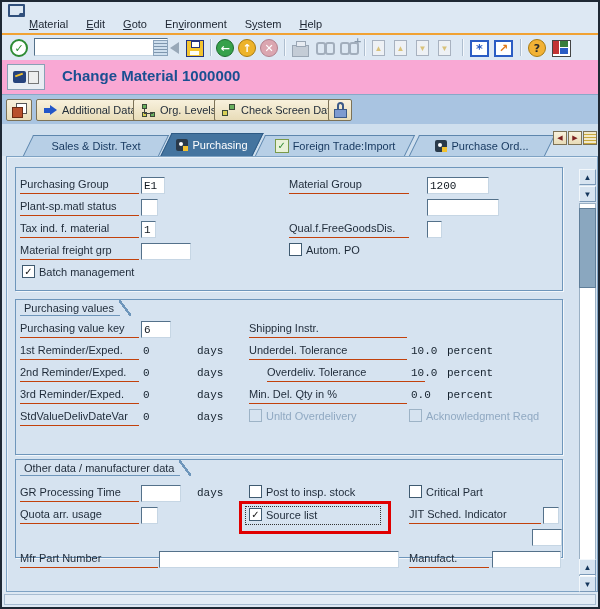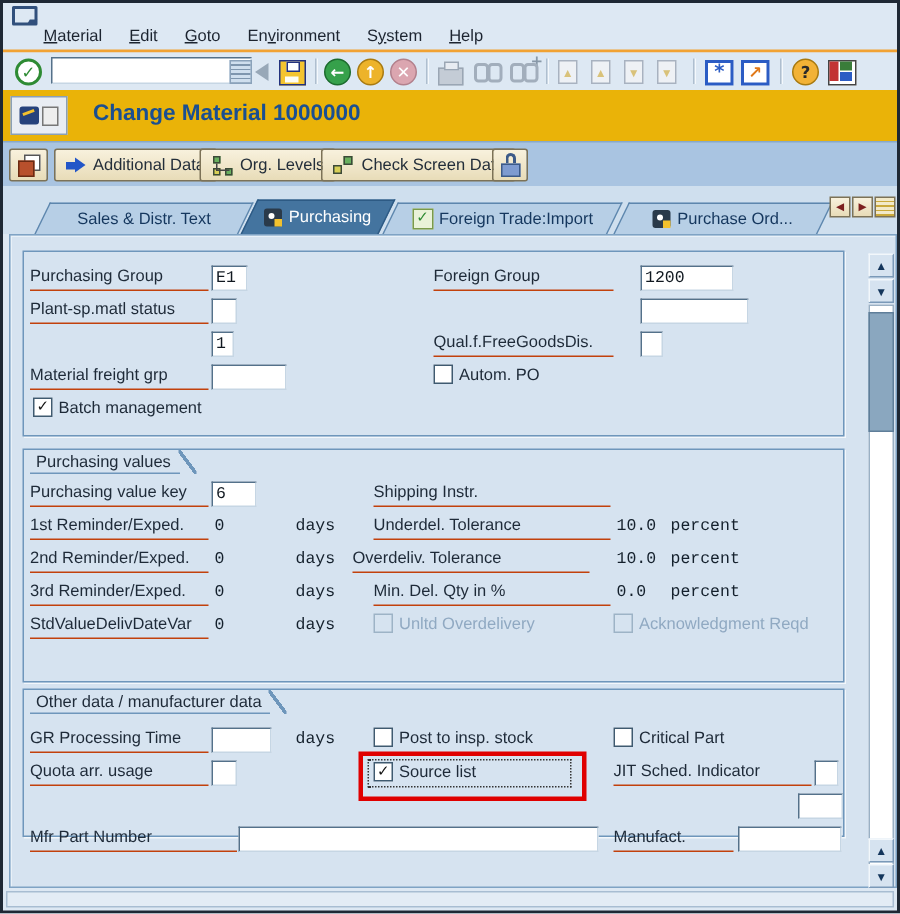--- a/index.html
+++ b/index.html
@@ -31,21 +31,21 @@
   .binoc{position:relative;width:19px;height:13px;}
   .binoc::before,.binoc::after{content:"";position:absolute;top:0;width:6px;height:9px;border:2px solid #a2aebc;border-radius:3px;background:#dde8f3;}
   .binoc::before{left:0;} .binoc::after{right:0;}
   .binoc .plus{position:absolute;right:-3px;top:-6px;color:#8898a8;font:bold 10px "DejaVu Sans",sans-serif;}
   .pnav{width:13px;height:16px;background:#eef1f5;border:1px solid #a8b2c0;display:flex;align-items:center;justify-content:center;font-size:8px;color:#d9c27a;box-sizing:border-box;}
   .winicon{width:19px;height:17px;background:#fff;border:2px solid #2b5cc4;display:flex;align-items:center;justify-content:center;box-sizing:border-box;font:bold 13px "DejaVu Sans",sans-serif;color:#2b5cc4;}
   .winicon.sc{color:#e07818;font-size:11px;}
   .layouticon{width:17px;height:15px;background:#fff;border:1px solid #444;display:grid;grid-template-columns:6px 8px;grid-template-rows:6px 6px;gap:1px;padding:0;}
   .lq-r{grid-row:1/3;background:#c23333;} .lq-g{background:#3a7d3a;} .lq-b{background:#2b5cc4;}
   
-  .titlebar{position:absolute;left:0;top:58px;width:100%;height:34px;background:#eab308;}
+  .titlebar{position:absolute;left:0;top:58px;width:100%;height:34px;background:#f9a8d4;}
   .title-iconbox{position:absolute;left:5px;top:4px;width:36px;height:24px;background:#e9edf3;border:1px solid #8aa0b6;display:flex;align-items:center;justify-content:center;gap:2px;}
   .bubble{position:relative;width:13px;height:12px;background:#26427c;border-radius:2px;}
   .bubble::after{content:"";position:absolute;left:2px;top:3px;width:8px;height:2px;background:#f2c12e;transform:rotate(-20deg);}
   .minipage{width:9px;height:11px;background:#eee;border:1px solid #777;}
   .page-title{position:absolute;left:60px;top:7px;font:bold 15px "Liberation Sans",sans-serif;color:#1a4f91;white-space:nowrap;}
   
   .apptb{position:absolute;left:0;top:92px;width:100%;height:30px;background:#a9c4e1;border-top:1px solid #88a8c8;}
   .sapbtn{position:absolute;top:4px;height:22px;box-sizing:border-box;background:linear-gradient(#f8f1dd,#e8dcb8);border:1px solid #7c7257;border-radius:2px;display:flex;align-items:center;gap:5px;padding:0 7px;font-size:11px;color:#232e3a;white-space:nowrap;cursor:default;}
   .dcicon{position:relative;width:15px;height:15px;}
   .dcicon .sq1{position:absolute;left:0;bottom:0;width:9px;height:9px;background:#b8502c;border:1px solid #6a2a12;}
@@ -254,27 +254,28 @@
   </div>
   <span class="tabnav" style="left:551px">◀</span>
   <span class="tabnav" style="left:566px">▶</span>
   <span class="tabnav tablist-icon" style="left:581px"></span>
 
   <div class="screen">
 
     <div class="group" style="left:8px;top:10px;width:548px;height:124px">
       <span class="lbl" style="left:4px;top:10px;width:119px">Purchasing Group</span>
       <input class="inp" style="left: 125px; top: 9px; width: 24px;" value="E1">
-      <span class="lbl" style="left:273px;top:10px;width:120px">Foreign Group</span>
+      <span class="lbl" style="left:273px;top:10px;width:120px">Material Group</span>
       <input class="inp" style="left: 411px; top: 9px; width: 62px;" value="1200">
 
       <span class="lbl" style="left:4px;top:32px;width:119px">Plant-sp.matl status</span>
       <input class="inp" style="left: 125px; top: 31px; width: 17px;" value="">
       <input class="inp" style="left: 411px; top: 31px; width: 72px;" value="">
 
+      <span class="lbl" style="left:4px;top:54px;width:119px">Tax ind. f. material</span>
       <input class="inp" style="left: 125px; top: 53px; width: 15px;" value="1">
       <span class="lbl" style="left:273px;top:54px;width:120px">Qual.f.FreeGoodsDis.</span>
       <input class="inp" style="left: 411px; top: 53px; width: 15px;" value="">
 
       <span class="lbl" style="left:4px;top:76px;width:119px">Material freight grp</span>
       <input class="inp" style="left: 125px; top: 75px; width: 50px;" value="">
       <span class="cbrow" style="left:273px;top:75px">
         <span class="cb"></span>
         <span>Autom. PO</span>
       </span>
@@ -295,21 +296,21 @@
       <span class="lbl" style="left:4px;top:44px;width:119px">1st Reminder/Exped.</span>
       <span class="mono" style="left:127px;top:45px">0</span>
       <span class="mono" style="left:181px;top:45px">days</span>
       <span class="lbl" style="left:233px;top:44px;width:158px">Underdel. Tolerance</span>
       <span class="mono" style="left:395px;top:45px">10.0</span>
       <span class="mono" style="left:431px;top:45px">percent</span>
 
       <span class="lbl" style="left:4px;top:66px;width:119px">2nd Reminder/Exped.</span>
       <span class="mono" style="left:127px;top:67px">0</span>
       <span class="mono" style="left:181px;top:67px">days</span>
-      <span class="lbl" style="left:219px;top:66px;width:158px">Overdeliv. Tolerance</span>
+      <span class="lbl" style="left:251px;top:66px;width:158px">Overdeliv. Tolerance</span>
       <span class="mono" style="left:395px;top:67px">10.0</span>
       <span class="mono" style="left:431px;top:67px">percent</span>
 
       <span class="lbl" style="left:4px;top:88px;width:119px">3rd Reminder/Exped.</span>
       <span class="mono" style="left:127px;top:89px">0</span>
       <span class="mono" style="left:181px;top:89px">days</span>
       <span class="lbl" style="left:233px;top:88px;width:158px">Min. Del. Qty in %</span>
       <span class="mono" style="left:395px;top:89px">0.0</span>
       <span class="mono" style="left:431px;top:89px">percent</span>
 

